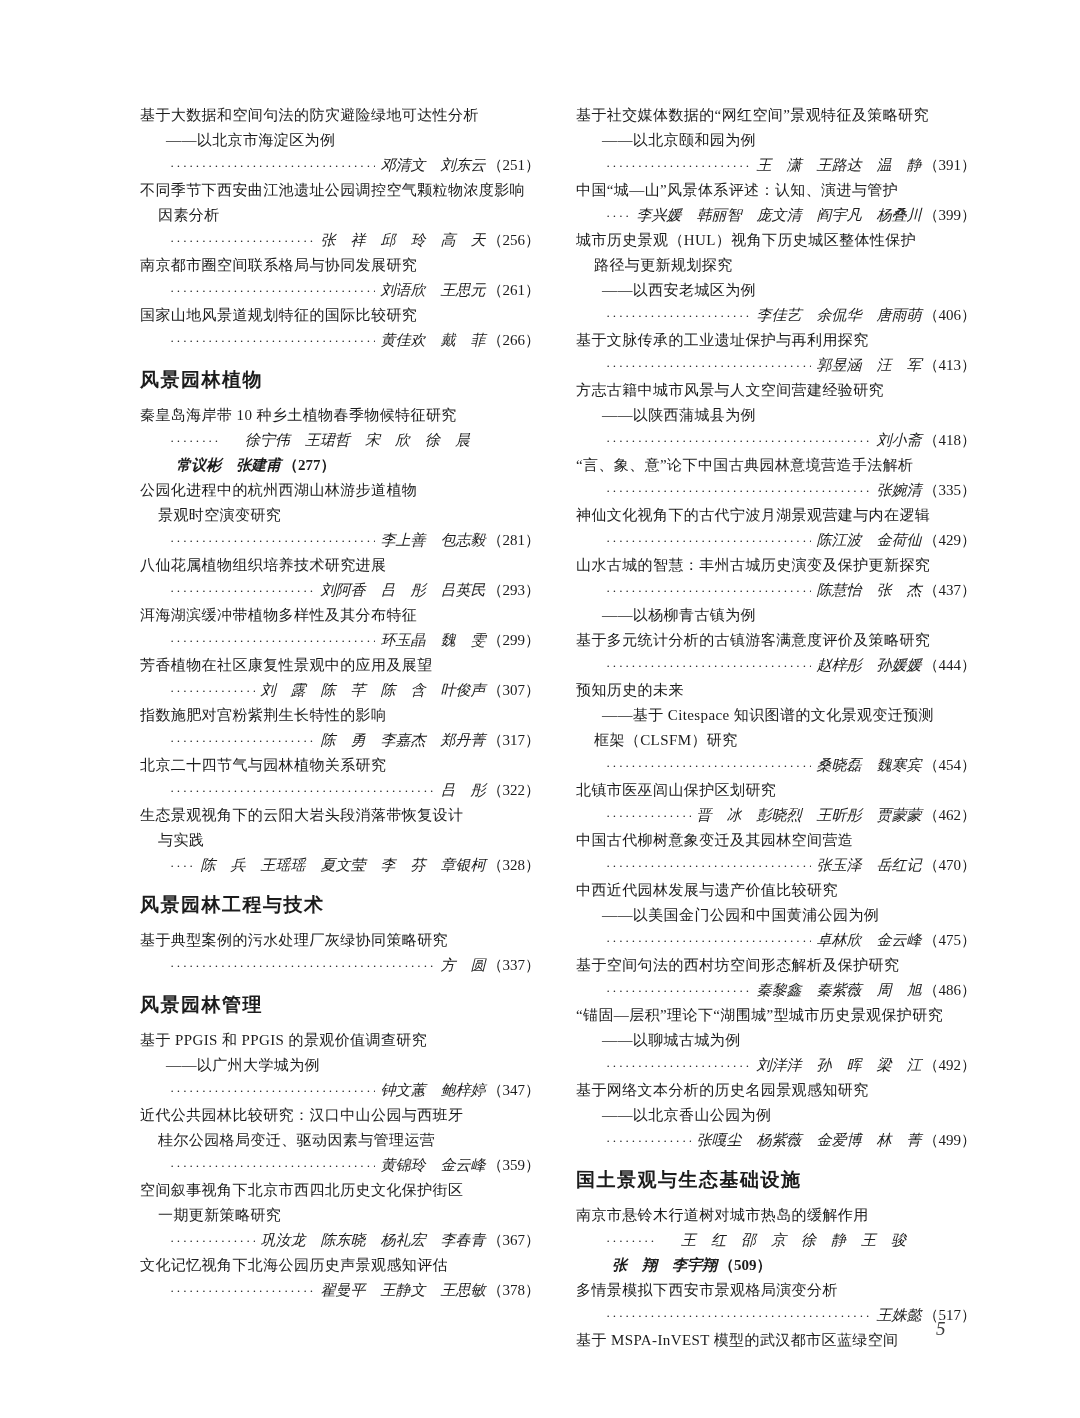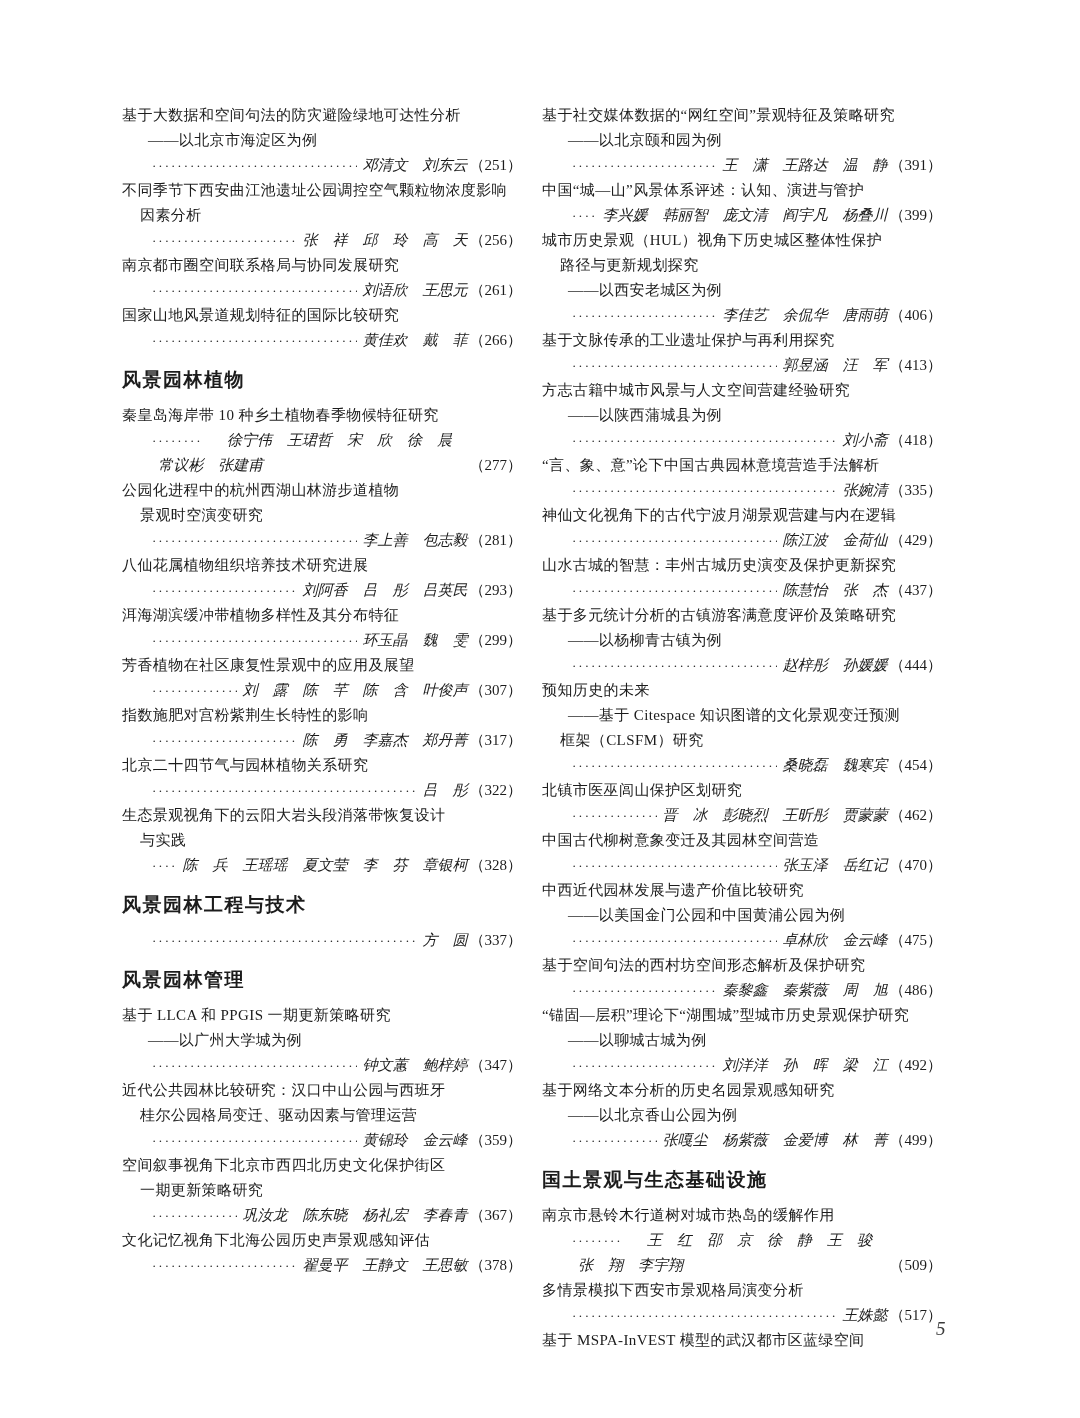--- a/index.html
+++ b/index.html
@@ -10,23 +10,23 @@
     color:#1c1c1c;
   }
   .page{
     position:relative;
     width:1080px;height:1418px;
     background:#ffffff;
     overflow:hidden;
   }
   .columns{
     position:absolute;
-    top:103px;left:122px;
+    top:103px;left:140px;
     display:flex;
-    gap:20px;
+    gap:36px;
   }
   .column{
     width:400px;
     flex:0 0 400px;
   }
   .section-heading{
     font-weight:bold;
     font-size:19px;
     line-height:32px;
     letter-spacing:1.5px;
@@ -41,21 +41,21 @@
     white-space:nowrap;
   }
   .line.cont{padding-left:18px;}
   .line.dash{padding-left:26px;}
   .author-row{
     display:flex;
     align-items:baseline;
     line-height:25px;
     padding-left:30px;
   }
-  .author-row.no-leader{justify-content:space-between;}
+  .author-row.no-leader{justify-content:flex-start;font-weight:bold;}
   .leader{
     flex:1 1 auto;
     min-width:8px;
     overflow:hidden;
     white-space:nowrap;
     align-self:center;
     font-size:13px;
     line-height:25px;
     letter-spacing:2px;
     color:#2a2a2a;
@@ -188,29 +188,30 @@
           <div class="line title">生态景观视角下的云阳大岩头段消落带恢复设计</div>
           <div class="line cont">与实践</div>
           <div class="author-row">
             <span class="leader"></span>
             <span class="authors">陈　兵　王瑶瑶　夏文莹　李　芬　章银柯</span>
             <span class="pageref">（328）</span>
           </div>
         </div>
         <div class="section-heading">风景园林工程与技术</div>
         <div class="toc-entry">
+          <div class="line title">基于典型案例的污水处理厂灰绿协同策略研究</div>
           <div class="author-row">
             <span class="leader"></span>
             <span class="authors">方　圆</span>
             <span class="pageref">（337）</span>
           </div>
         </div>
         <div class="section-heading">风景园林管理</div>
         <div class="toc-entry">
-          <div class="line title">基于 LLCA 和 PPGIS 一期更新策略研究</div>
+          <div class="line title">基于 PPGIS 和 PPGIS 的景观价值调查研究</div>
           <div class="line dash">——以广州大学城为例</div>
           <div class="author-row">
             <span class="leader"></span>
             <span class="authors">钟文蕙　鲍梓婷</span>
             <span class="pageref">（347）</span>
           </div>
         </div>
         <div class="toc-entry">
           <div class="line title">近代公共园林比较研究：汉口中山公园与西班牙</div>
           <div class="line cont">桂尔公园格局变迁、驱动因素与管理运营</div>
@@ -301,22 +302,22 @@
         </div>
         <div class="toc-entry">
           <div class="line title">山水古城的智慧：丰州古城历史演变及保护更新探究</div>
           <div class="author-row">
             <span class="leader"></span>
             <span class="authors">陈慧怡　张　杰</span>
             <span class="pageref">（437）</span>
           </div>
         </div>
         <div class="toc-entry">
+          <div class="line dash">——以杨柳青古镇为例</div>
           <div class="line title">基于多元统计分析的古镇游客满意度评价及策略研究</div>
-          <div class="line dash">——以杨柳青古镇为例</div>
           <div class="author-row">
             <span class="leader"></span>
             <span class="authors">赵梓彤　孙媛媛</span>
             <span class="pageref">（444）</span>
           </div>
         </div>
         <div class="toc-entry">
           <div class="line title">预知历史的未来</div>
           <div class="line dash">——基于 Citespace 知识图谱的文化景观变迁预测</div>
           <div class="line cont">框架（CLSFM）研究</div>

